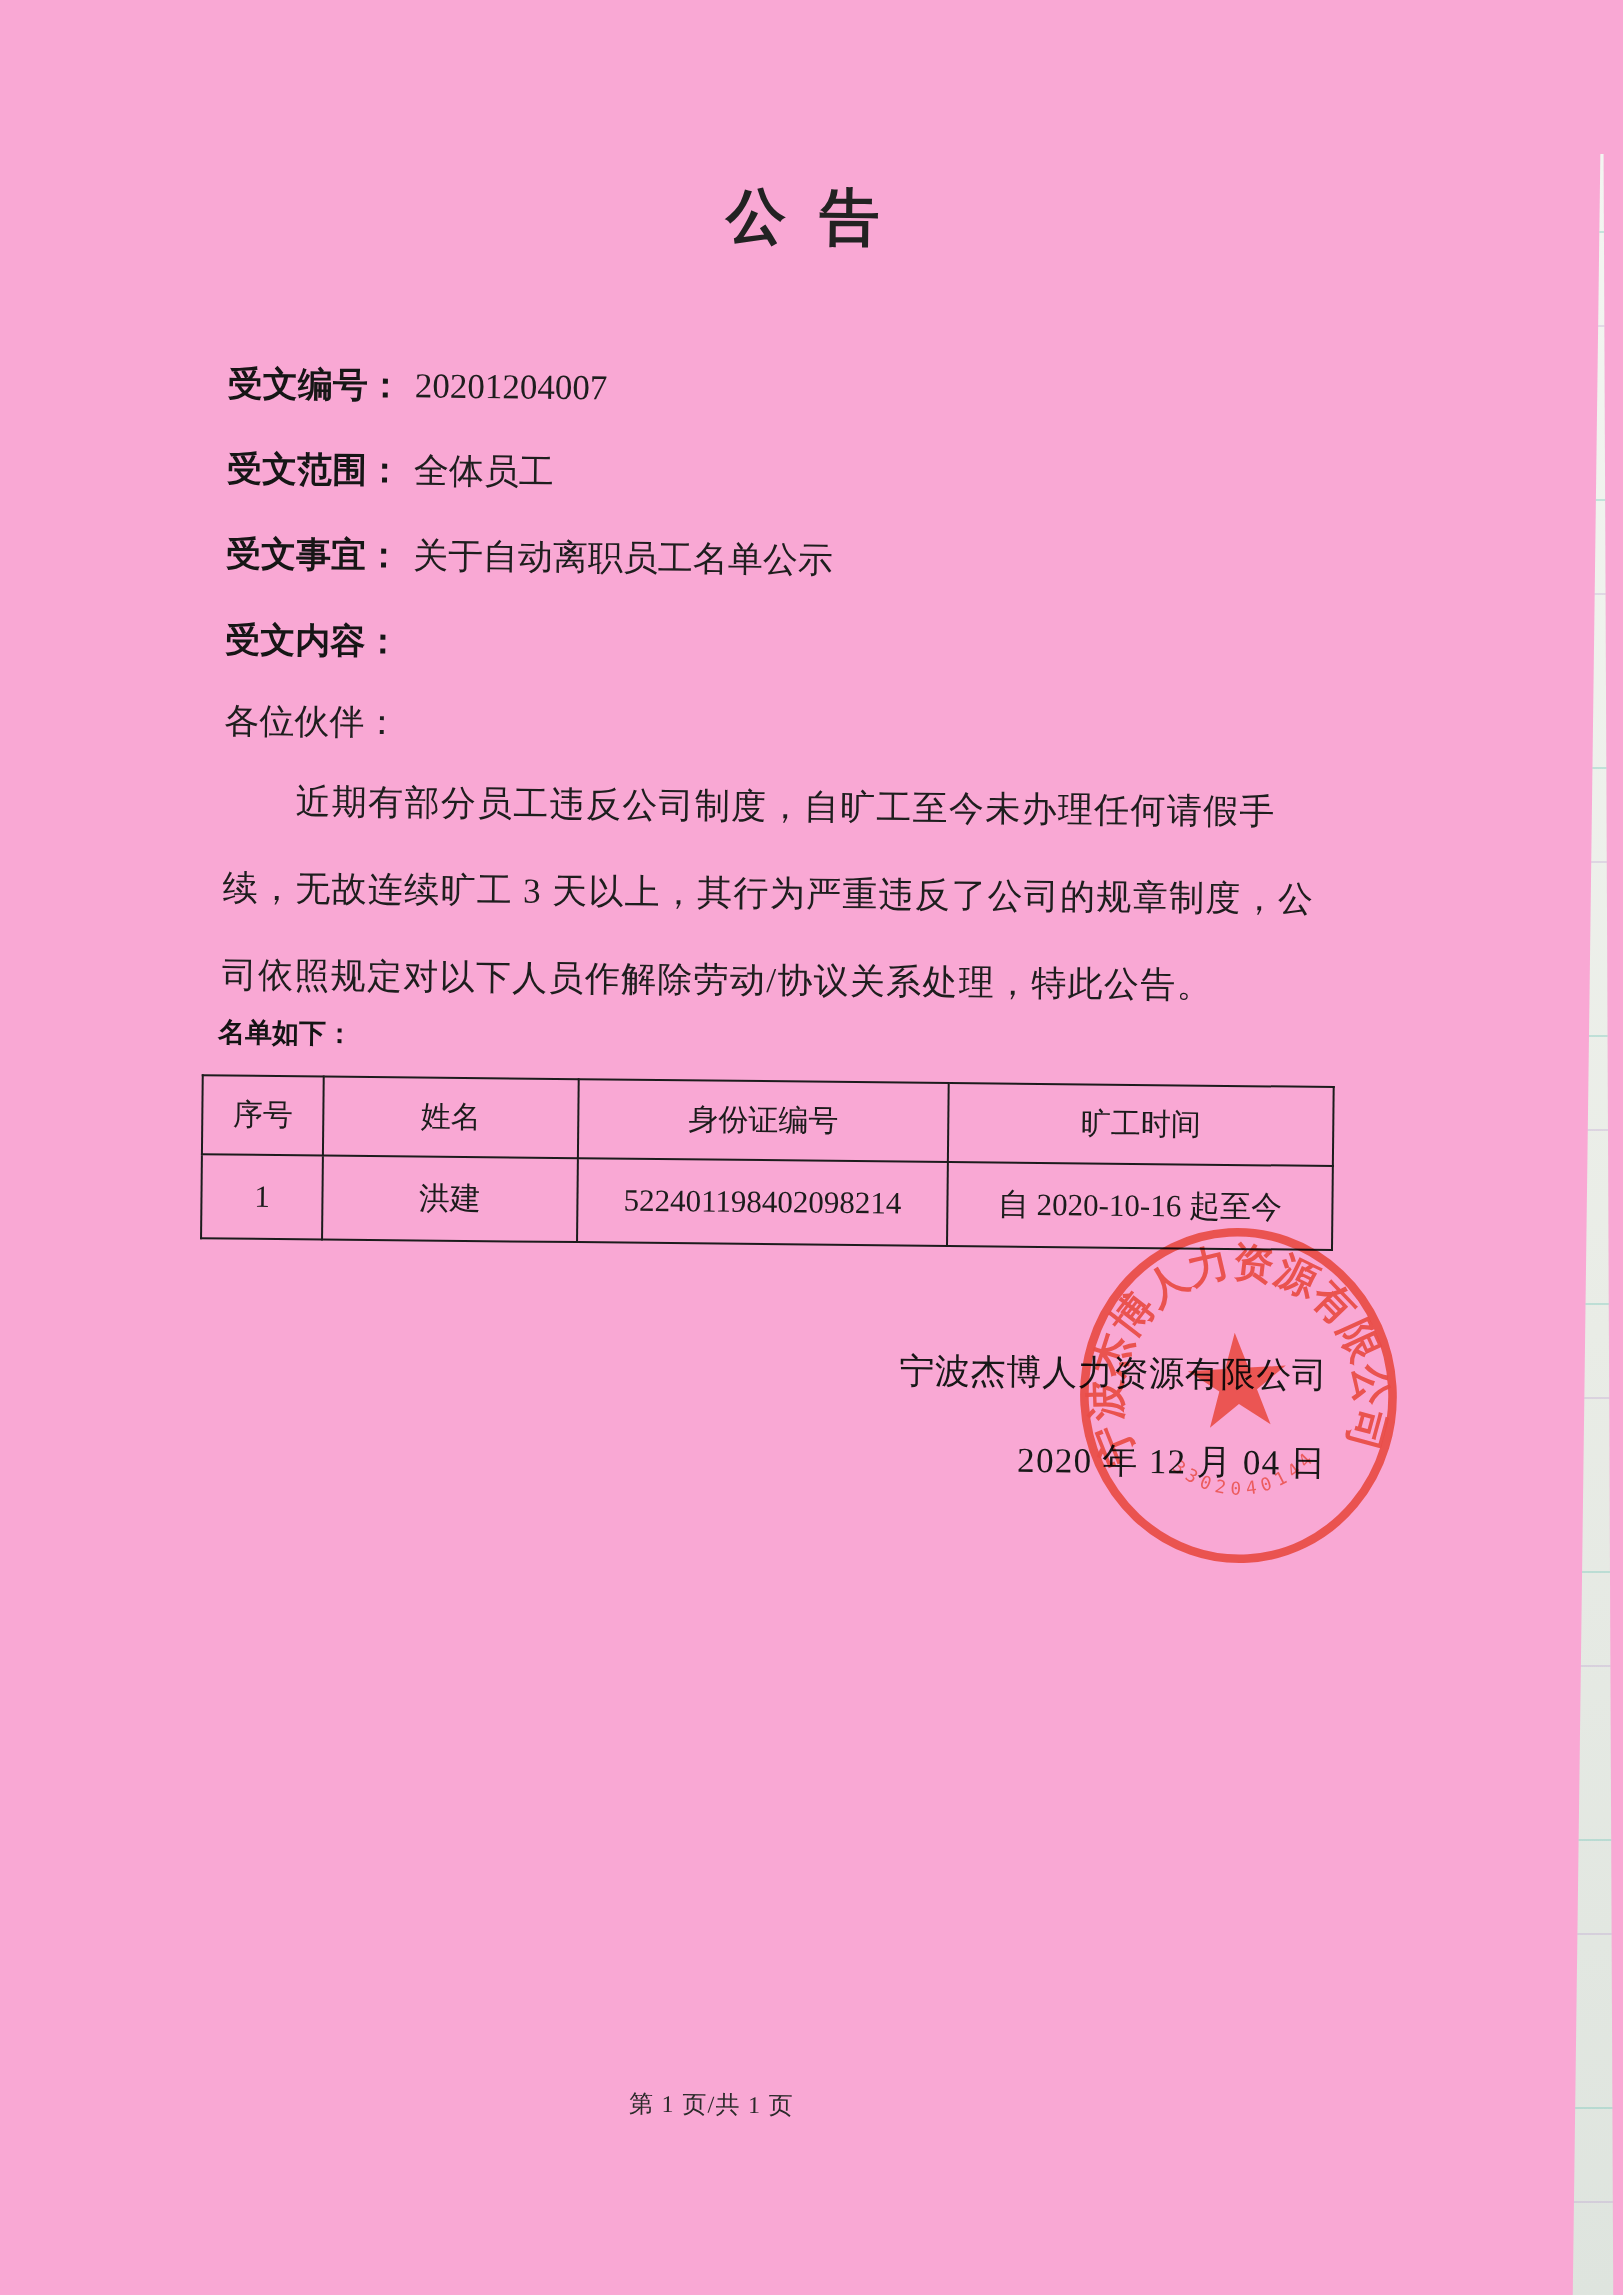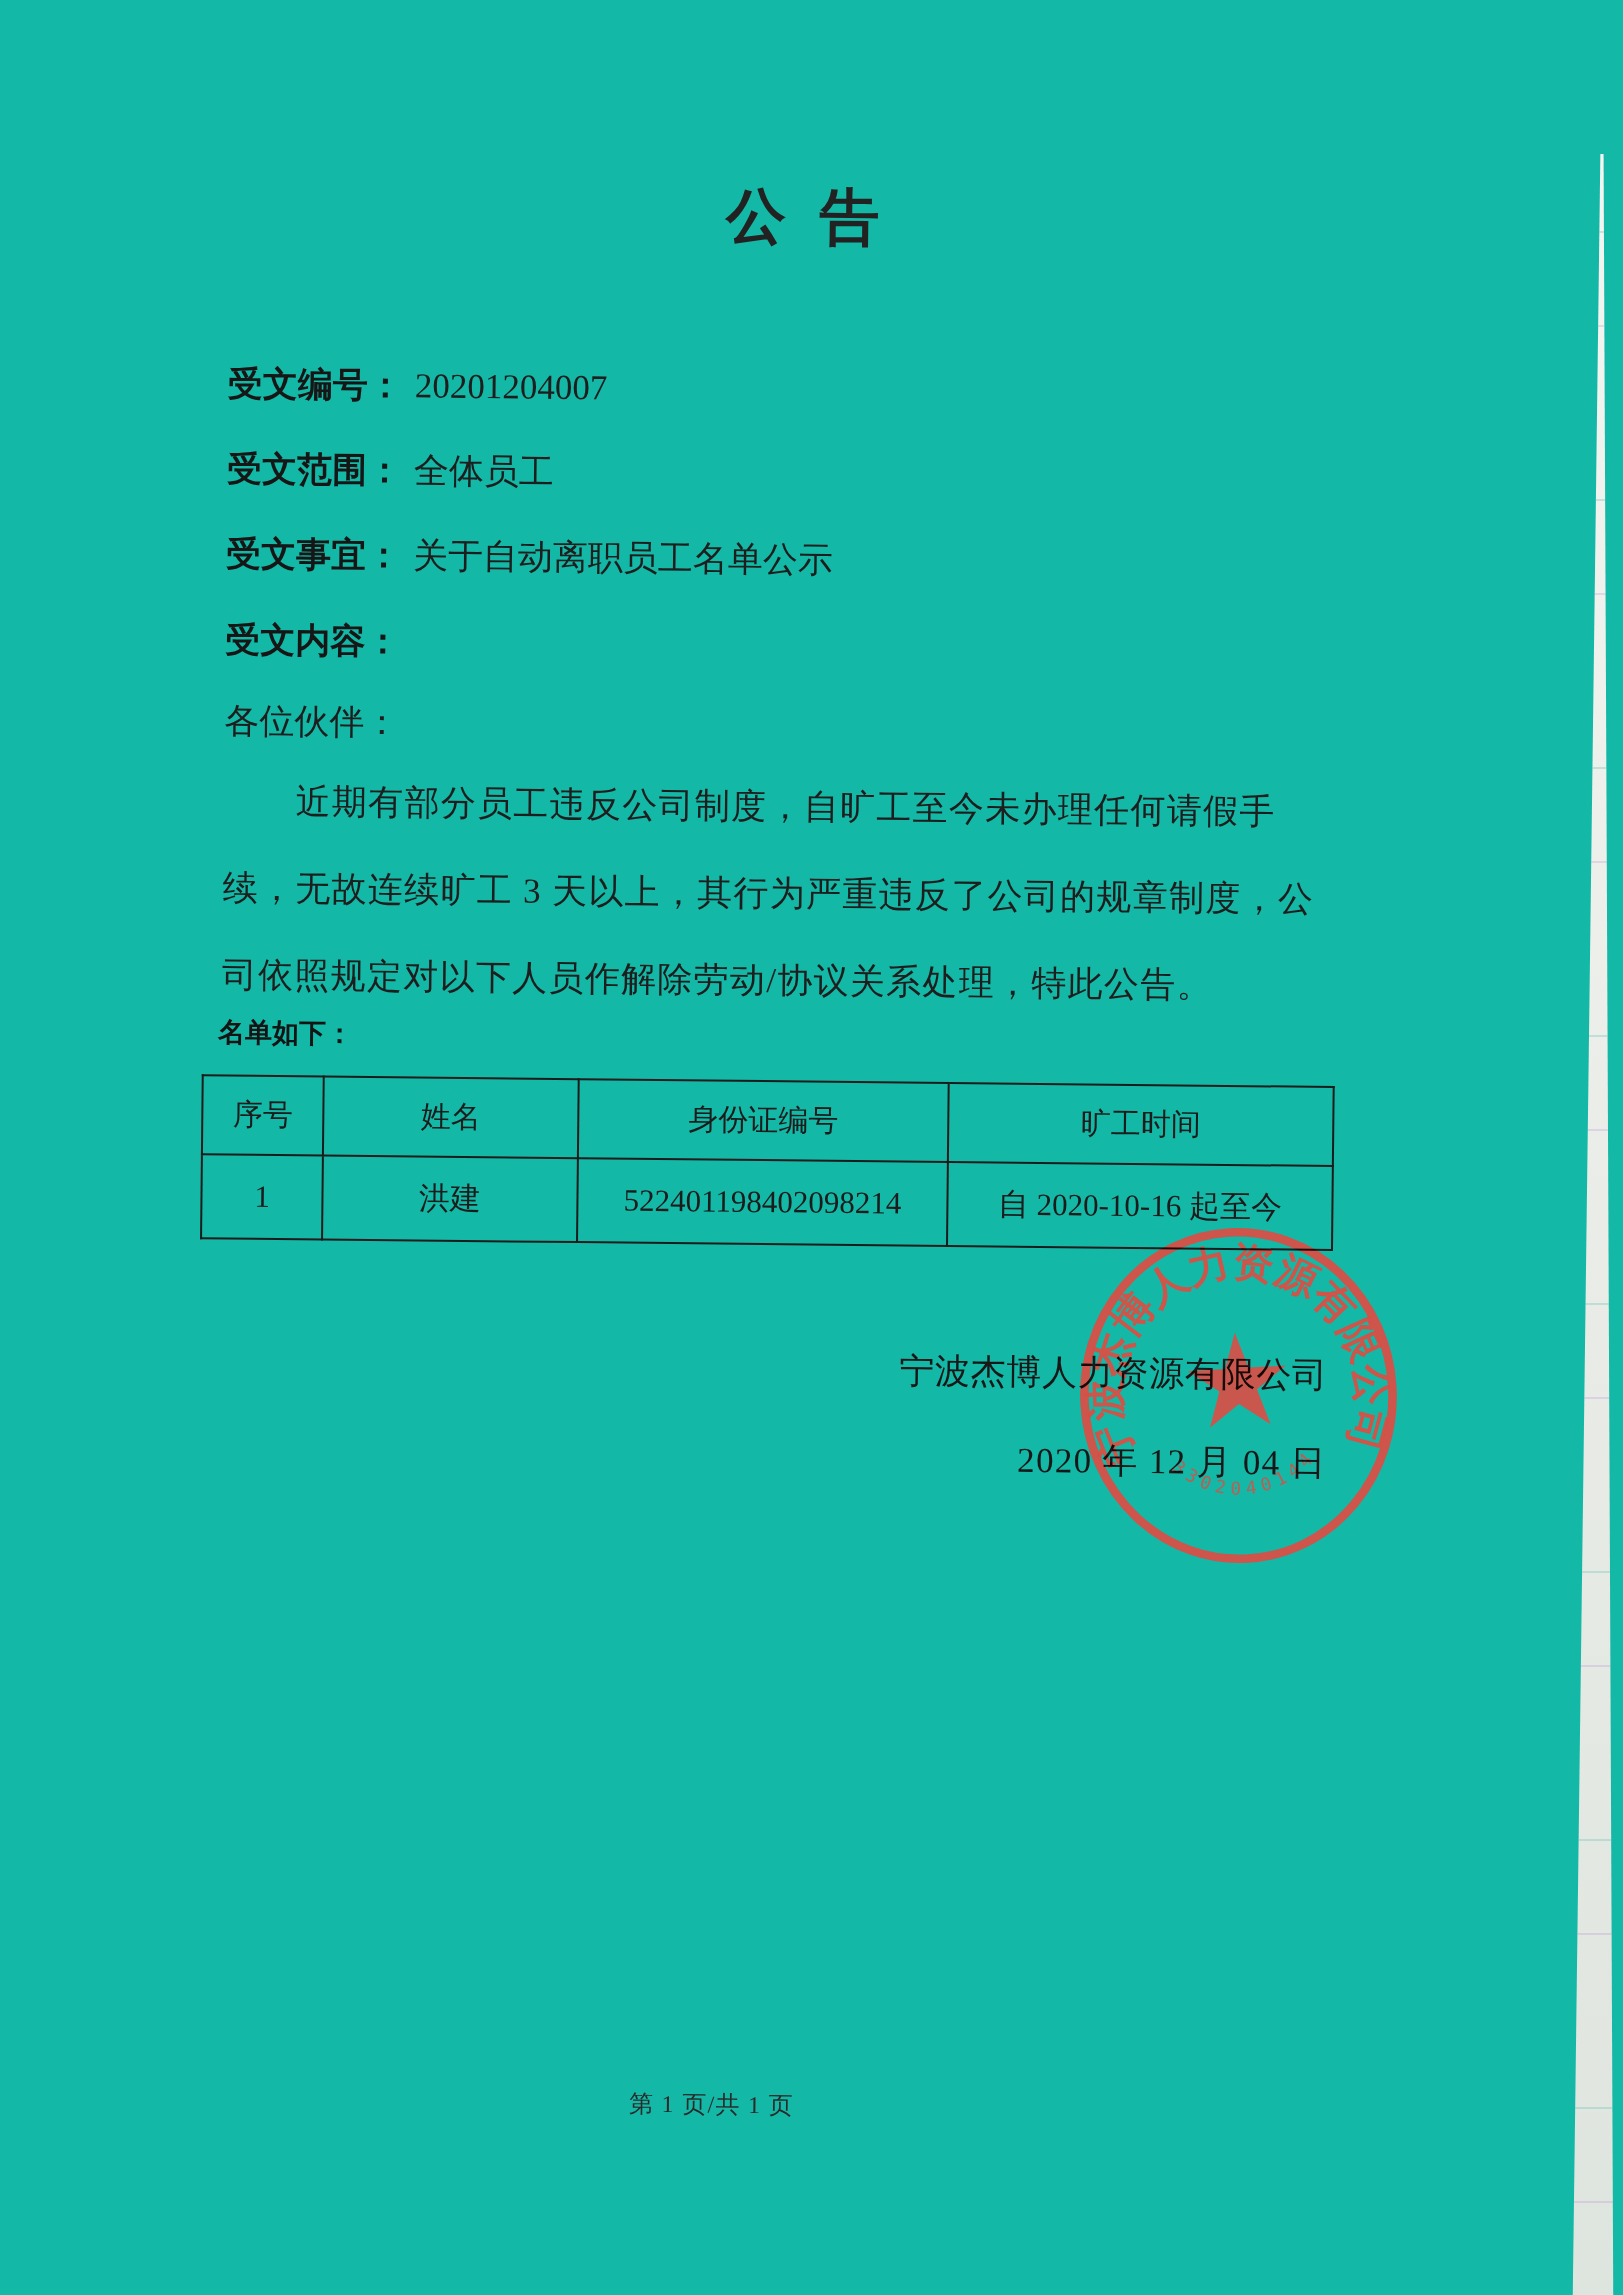--- a/index.html
+++ b/index.html
@@ -1,19 +1,19 @@
 <!DOCTYPE html>
 <html style="font-size:10.5px"><head>
 <meta charset="utf-8">
 <style>
   html,body{margin:0;padding:0;background:#ffffff;}
   .page{
     position:relative;
     width:1623px;height:2295px;
-    background:#14b8a6;
+    background:#f9a8d4;
     overflow:hidden;
     font-family:"Liberation Serif","DejaVu Serif",serif;
     color:#1e1e1e;
   }
   
   .content{
     position:absolute;left:0;top:0;width:1623px;height:2295px;
     transform:rotate(0.6deg);
     transform-origin:0 0;
   }

